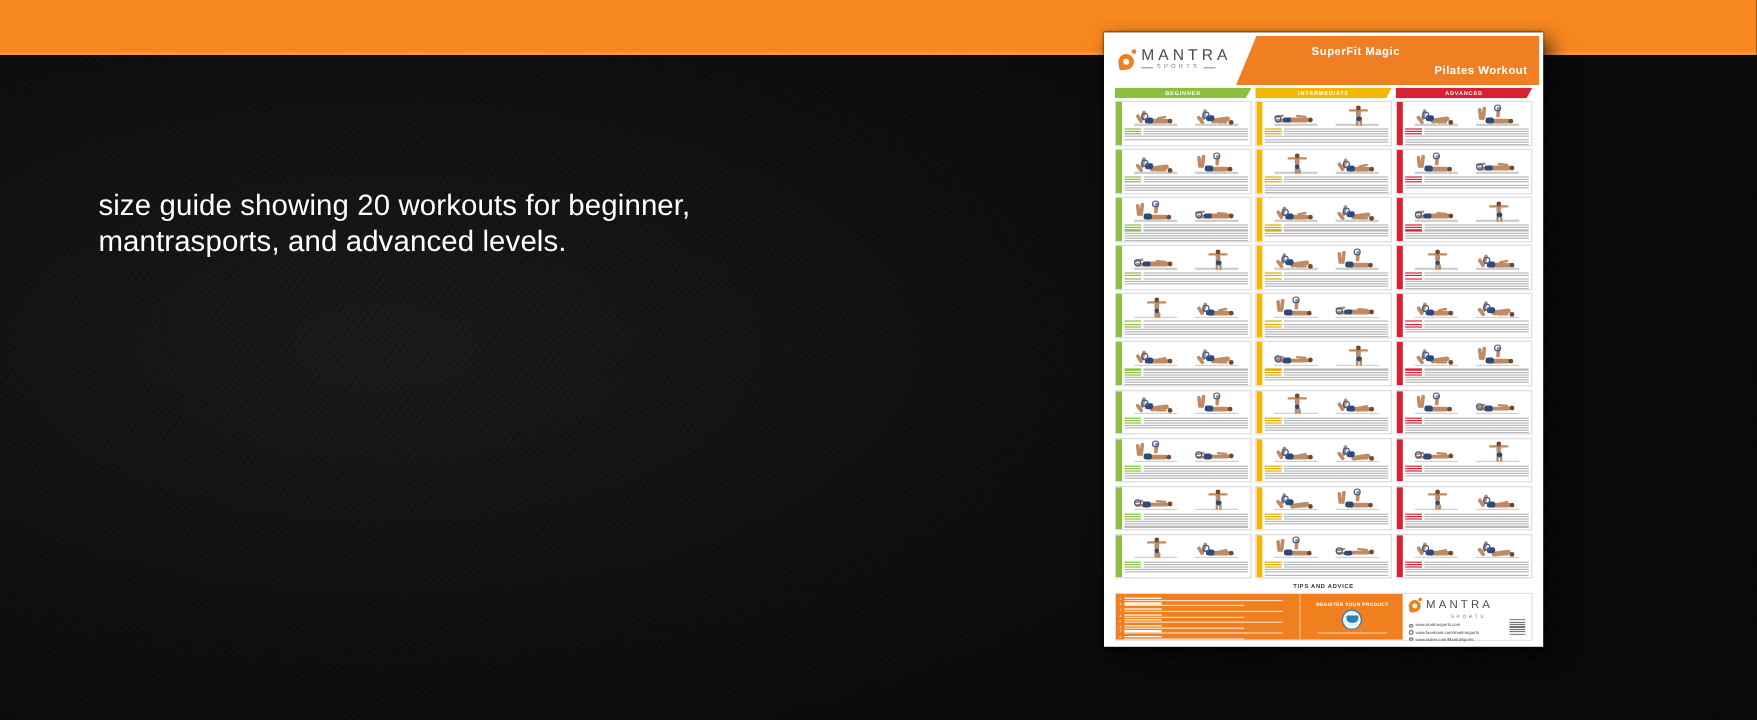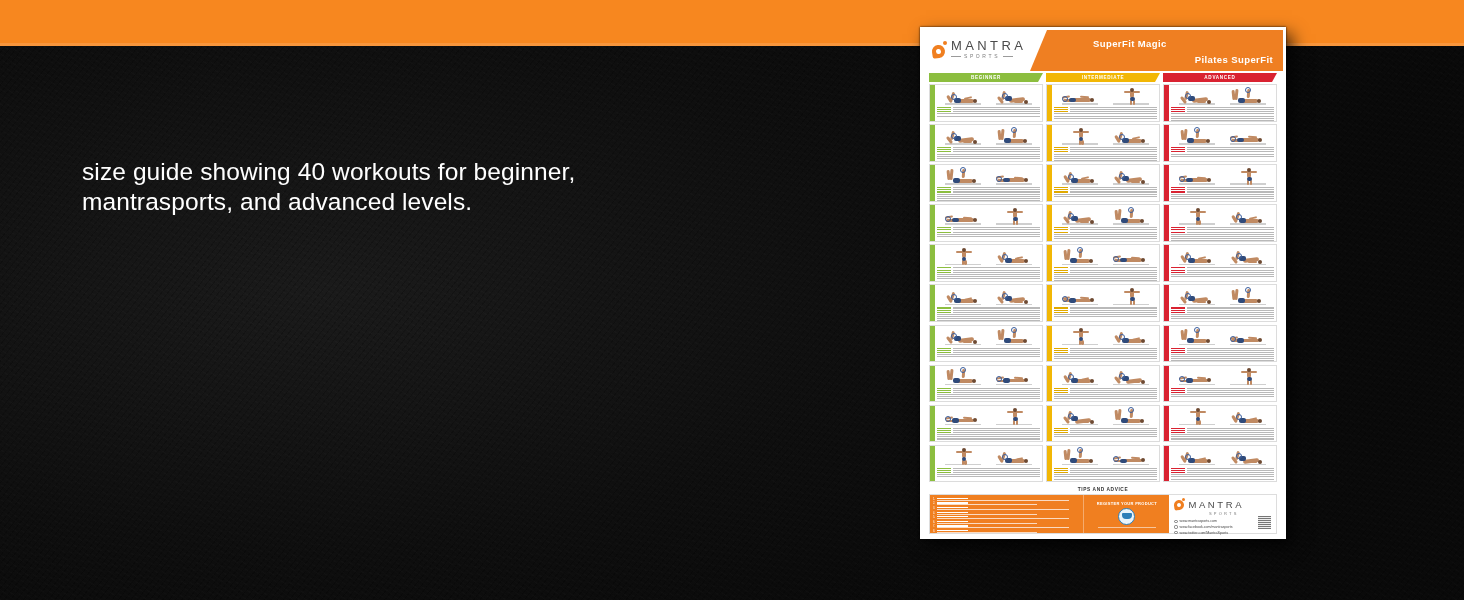--- a/index.html
+++ b/index.html
@@ -212,21 +212,21 @@
 </div>
 
 <div id="stage">
   <div class="noise"></div>
 </div>
 
 <div id="copy">
   <h1 id="headline">
   </h1>
   <p id="subcopy">
-    <span>size guide showing 40 workouts for beginner,</span>
+    <span>size guide showing 20 workouts for beginner,</span>
     <span>mantrasports, and advanced levels.</span>
   </p>
 </div>
 
 <div id="poster">
  <div id="poster-inner">
 
   <div class="p-head">
     <div class="orange"></div>
     <div class="p-logo">
@@ -234,21 +234,21 @@
             <i></i>
             <b></b>
           </span>
       <span class="wordmark">
         <span class="m1">MANTRA</span>
         <span class="m2">SPORTS</span>
       </span>
     </div>
     <div class="p-title">
       <div class="t1">SuperFit Magic</div>
-      <div class="t2">Pilates SuperFit</div>
+      <div class="t2">Pilates Workout</div>
     </div>
   </div>
 
   <div class="p-levels">
     <div class="lv beg">BEGINNER</div>
     <div class="lv int">INTERMEDIATE</div>
     <div class="lv adv">ADVANCED</div>
   </div>
 
   <div class="p-grid">

